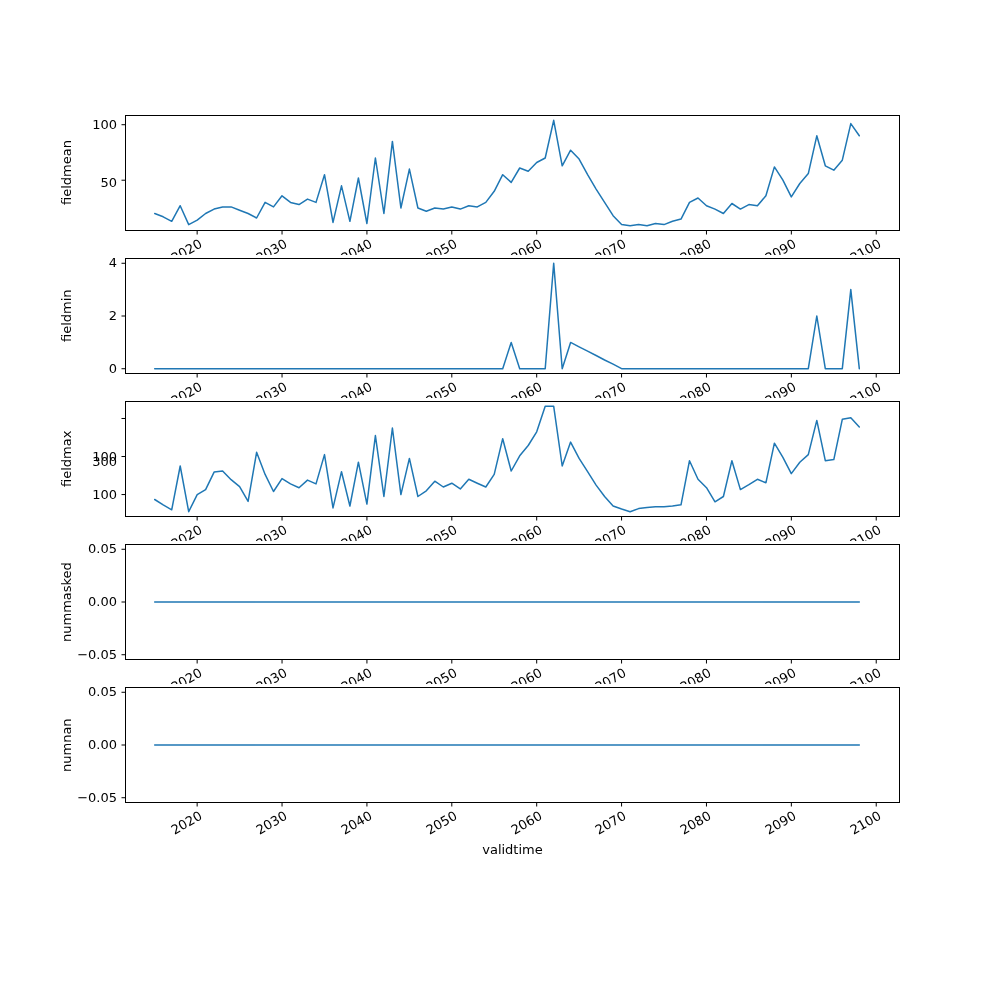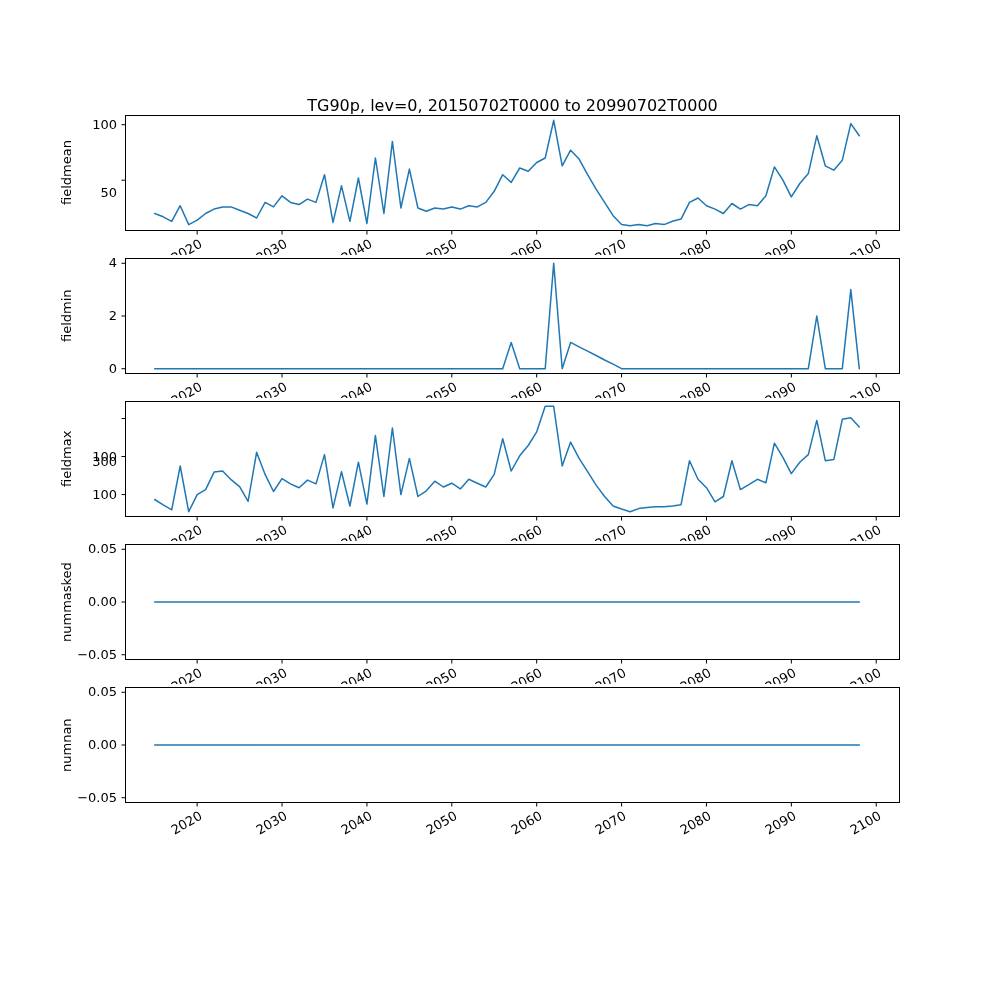--- a/index.html
+++ b/index.html
@@ -20,21 +20,20 @@
   .xlabels.full{height:55px;overflow:visible;}
   .xtick{position:absolute;top:3px;white-space:nowrap;font-size:13px;
          transform-origin:100% 0;transform:rotate(-30deg);}
   .xaxis-title{position:absolute;left:125px;width:775px;top:842px;
                text-align:center;font-size:13px;}
 </style>
 </head>
 <body>
 
 <div id="fig">
-  <div class="title">TG90p, lev=0, 20150702T0000 to 20990702T0000</div>
 
   <div class="subplot" style="top:115px">
     <div class="ylabel">fieldmean</div>
     <div class="axes">
         <svg width="775" height="116">
           <polyline points="29.7,98.5 38.2,101.8 46.7,106.3 55.2,90.7 63.7,109.6 72.2,105.2 80.6,98.5 89.1,94.1 97.6,91.9 106.1,91.9 114.6,95.2 123.1,98.5 131.6,103.0 140.1,87.4 148.5,91.9 157.0,80.8 165.5,87.4 174.0,89.6 182.5,84.1 191.0,87.4 199.5,59.7 208.0,107.4 216.5,70.8 224.9,106.3 233.4,63.0 241.9,108.5 250.4,43.0 258.9,98.5 267.4,26.4 275.9,93.0 284.4,54.1 292.9,93.0 301.3,96.3 309.8,93.0 318.3,94.1 326.8,91.9 335.3,94.1 343.8,90.7 352.3,91.9 360.8,87.4 369.2,76.3 377.7,59.7 386.2,67.4 394.7,53.0 403.2,56.3 411.7,47.5 420.2,43.0 428.7,5.3 437.2,50.8 445.6,35.2 454.1,44.1 462.6,59.7 471.1,74.1 479.6,87.4 488.1,100.7 496.6,109.6 505.1,110.7 513.6,109.6 522.0,110.7 530.5,108.5 539.0,109.6 547.5,106.3 556.0,104.1 564.5,87.4 573.0,83.0 581.5,90.7 590.0,94.1 598.4,98.5 606.9,88.5 615.4,94.1 623.9,89.6 632.4,90.7 640.9,80.8 649.4,51.9 657.9,65.2 666.3,81.9 674.8,68.5 683.3,58.6 691.8,20.8 700.3,50.8 708.8,55.2 717.3,45.2 725.8,8.6 734.3,20.8" fill="none" stroke="#1f77b4" stroke-width="1.5" stroke-linejoin="round" stroke-linecap="round"></polyline>
           <rect x="0.5" y="0.5" width="774" height="115" fill="none" stroke="#000000" stroke-width="1"></rect>
           <line x1="72.1522453450163" y1="116" x2="72.1522453450163" y2="119.5" stroke="#000000" stroke-width="1"></line>
           <line x1="157.03723986856485" y1="116" x2="157.03723986856485" y2="119.5" stroke="#000000" stroke-width="1"></line>
           <line x1="241.9222343921134" y1="116" x2="241.9222343921134" y2="119.5" stroke="#000000" stroke-width="1"></line>
@@ -52,21 +51,21 @@
         <span class="xtick" style="right: 702.848px;">2020</span>
         <span class="xtick" style="right: 617.963px;">2030</span>
         <span class="xtick" style="right: 533.078px;">2040</span>
         <span class="xtick" style="right: 448.193px;">2050</span>
         <span class="xtick" style="right: 363.308px;">2060</span>
         <span class="xtick" style="right: 278.423px;">2070</span>
         <span class="xtick" style="right: 193.538px;">2080</span>
         <span class="xtick" style="right: 108.653px;">2090</span>
         <span class="xtick" style="right: 23.7678px;">2100</span>
       </div>
-  <div class="ytick-label" style="top: 70px;">50</div>
+  <div class="ytick-label" style="top: 60px;">50</div>
       <div class="ytick-label" style="top: 1.71292px;">100</div>
     </div>
 
   <div class="subplot" style="top:258px">
     <div class="ylabel">fieldmin</div>
     <div class="axes">
         <svg width="775" height="116">
           <polyline points="29.7,110.7 38.2,110.7 46.7,110.7 55.2,110.7 63.7,110.7 72.2,110.7 80.6,110.7 89.1,110.7 97.6,110.7 106.1,110.7 114.6,110.7 123.1,110.7 131.6,110.7 140.1,110.7 148.5,110.7 157.0,110.7 165.5,110.7 174.0,110.7 182.5,110.7 191.0,110.7 199.5,110.7 208.0,110.7 216.5,110.7 224.9,110.7 233.4,110.7 241.9,110.7 250.4,110.7 258.9,110.7 267.4,110.7 275.9,110.7 284.4,110.7 292.9,110.7 301.3,110.7 309.8,110.7 318.3,110.7 326.8,110.7 335.3,110.7 343.8,110.7 352.3,110.7 360.8,110.7 369.2,110.7 377.7,110.7 386.2,84.4 394.7,110.7 403.2,110.7 411.7,110.7 420.2,110.7 428.7,5.3 437.2,110.7 445.6,84.4 454.1,88.8 462.6,93.1 471.1,97.5 479.6,102.0 488.1,106.2 496.6,110.7 505.1,110.7 513.6,110.7 522.0,110.7 530.5,110.7 539.0,110.7 547.5,110.7 556.0,110.7 564.5,110.7 573.0,110.7 581.5,110.7 590.0,110.7 598.4,110.7 606.9,110.7 615.4,110.7 623.9,110.7 632.4,110.7 640.9,110.7 649.4,110.7 657.9,110.7 666.3,110.7 674.8,110.7 683.3,110.7 691.8,58.0 700.3,110.7 708.8,110.7 717.3,110.7 725.8,31.6 734.3,110.7" fill="none" stroke="#1f77b4" stroke-width="1.5" stroke-linejoin="round" stroke-linecap="round"></polyline>
           <rect x="0.5" y="0.5" width="774" height="115" fill="none" stroke="#000000" stroke-width="1"></rect>
           <line x1="72.1522453450163" y1="116" x2="72.1522453450163" y2="119.5" stroke="#000000" stroke-width="1"></line>
@@ -200,13 +199,14 @@
         <span class="xtick" style="right: 278.423px;">2070</span>
         <span class="xtick" style="right: 193.538px;">2080</span>
         <span class="xtick" style="right: 108.653px;">2090</span>
         <span class="xtick" style="right: 23.7678px;">2100</span>
       </div>
   <div class="ytick-label" style="top: 102.727px;">−0.05</div>
       <div class="ytick-label" style="top: 50px;">0.00</div>
       <div class="ytick-label" style="top: -2.72727px;">0.05</div>
     </div>
 
+  <div class="xaxis-title">validtime</div>
 </div>
 
 </body></html>

